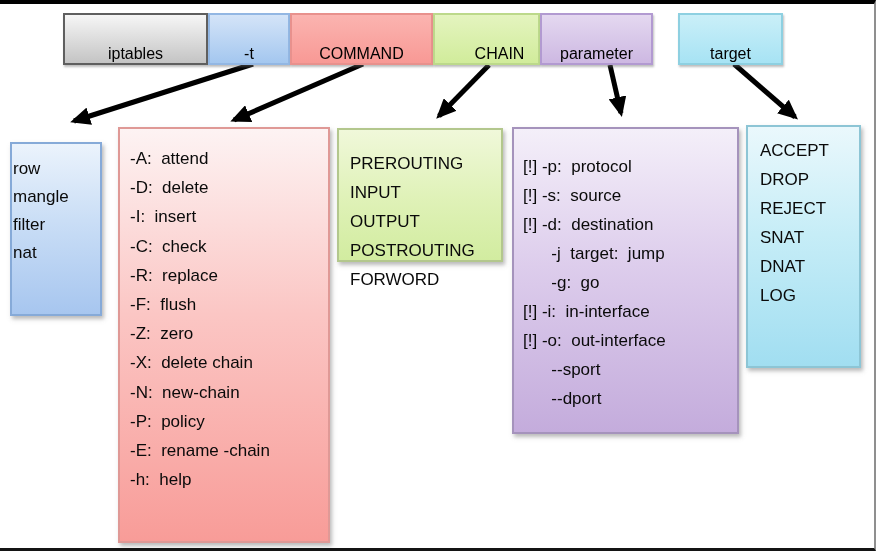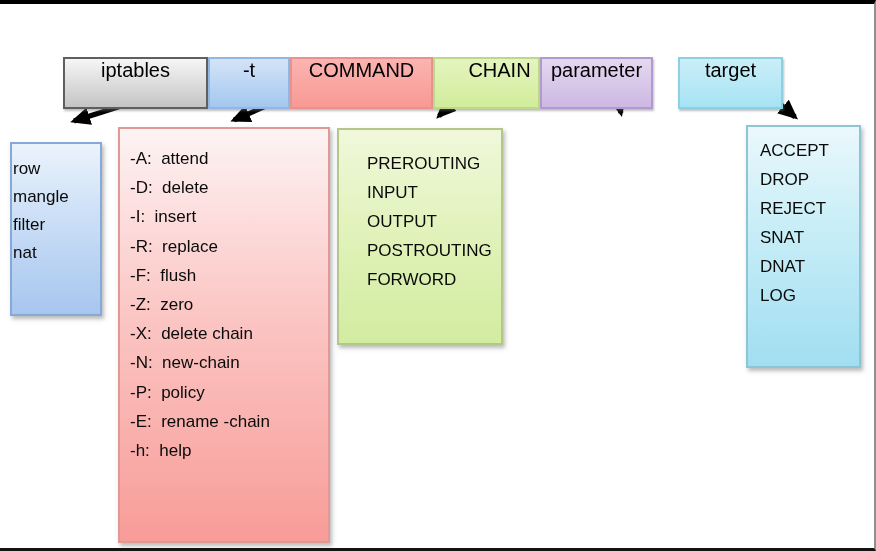--- a/index.html
+++ b/index.html
@@ -10,24 +10,23 @@
   .frame {
     position:absolute; inset:0; pointer-events:none;
     border-top:4px solid #000;
     border-bottom:3px solid #141414;
     border-right:2px solid #8f8f8f;
   }
   .arrows { position:absolute; left:0; top:0; width:876px; height:551px; }
 
   .topbox {
     position:absolute; top:13px; height:52px;
-    display:flex; align-items:flex-start; justify-content:center;
-    font-size:20px; color:#000; box-sizing:border-box;
+    display:flex; align-items:flex-end; justify-content:center;
+    font-size:16px; color:#000; box-sizing:border-box;
     box-shadow:1px 2px 2px rgba(110,110,110,0.45);
-    margin-top:44px;
   }
   .tb-iptables { left:63px;  width:145px; background:linear-gradient(#f6f6f6,#c4c4c4); border:2px solid #5f5f5f; }
   .tb-t        { left:208px; width:82px;  background:linear-gradient(#d4e4f8,#a4c7ef); border:2px solid #93b7e3; }
   .tb-command  { left:290px; width:143px; background:linear-gradient(#fbb4b0,#f89995); border:2px solid #e8918d; }
   .tb-chain    { left:433px; width:107px; background:linear-gradient(#e4f4bf,#d1ec9b); border:2px solid #bcd98b;padding-left:26px; }
   .tb-parameter{ left:540px; width:113px; background:linear-gradient(#e4d8f0,#cdb8e2); border:2px solid #b29ad1; }
   .tb-target   { left:678px; width:105px; background:linear-gradient(#caeff8,#a7e3f4); border:2px solid #8ed0e1; }
 
   .dbox {
     position:absolute; box-sizing:border-box; color:#0a0a0a;
@@ -42,22 +41,22 @@
     border:2px solid #86aad8;
     margin-top:16px;
   }
   .box-commands {
     left:118px; top:127px; width:212px; height:416px;
     padding:15px 0 0 10px; line-height:29.2px;
     background:linear-gradient(#fdf3f3 0%, #fbc6c4 45%, #f89c98 100%);
     border:2px solid #df9996;
   }
   .box-chains {
-    left:337px; top:128px; width:166px; height:217px;
-    padding:19px 0 0 28px; line-height:29px;
+    left:337px; top:128px; width:166px; height:134px;
+    padding:19px 0 0 11px; line-height:29px;
     background:linear-gradient(#f0f8da 0%, #e0f2b9 50%, #d2ecA0 100%);
     border:2px solid #b3c78d;
   }
   .box-params {
     left:512px; top:127px; width:227px; height:307px;
     padding:23px 0 0 9px; line-height:29px;
     background:linear-gradient(#f4eff9 0%, #ddcdec 45%, #c4acdc 100%);
     border:2px solid #a593bc;
   }
   .box-targets {
@@ -108,38 +107,50 @@
     <div class="li">row</div>
     <div class="li">mangle</div>
     <div class="li">filter</div>
     <div class="li">nat</div>
   </div>
 
   <div class="dbox box-commands">
     <div class="li">-A:  attend</div>
     <div class="li">-D:  delete</div>
     <div class="li">-I:  insert</div>
+    <div class="li">-C:  check</div>
     <div class="li">-R:  replace</div>
     <div class="li">-F:  flush</div>
     <div class="li">-Z:  zero</div>
     <div class="li">-X:  delete chain</div>
     <div class="li">-N:  new-chain</div>
     <div class="li">-P:  policy</div>
     <div class="li">-E:  rename -chain</div>
     <div class="li">-h:  help</div>
   </div>
 
   <div class="dbox box-chains">
     <div class="li">PREROUTING</div>
     <div class="li">INPUT</div>
     <div class="li">OUTPUT</div>
     <div class="li">POSTROUTING</div>
     <div class="li">FORWORD</div>
   </div>
 
+  <div class="dbox box-params">
+    <div class="li">[!] -p:  protocol</div>
+    <div class="li">[!] -s:  source</div>
+    <div class="li">[!] -d:  destination</div>
+    <div class="li">      -j  target:  jump</div>
+    <div class="li">      -g:  go</div>
+    <div class="li">[!] -i:  in-interface</div>
+    <div class="li">[!] -o:  out-interface</div>
+    <div class="li">      --sport</div>
+    <div class="li">      --dport</div>
+  </div>
 
   <div class="dbox box-targets">
     <div class="li">ACCEPT</div>
     <div class="li">DROP</div>
     <div class="li">REJECT</div>
     <div class="li">SNAT</div>
     <div class="li">DNAT</div>
     <div class="li">LOG</div>
   </div>
 

